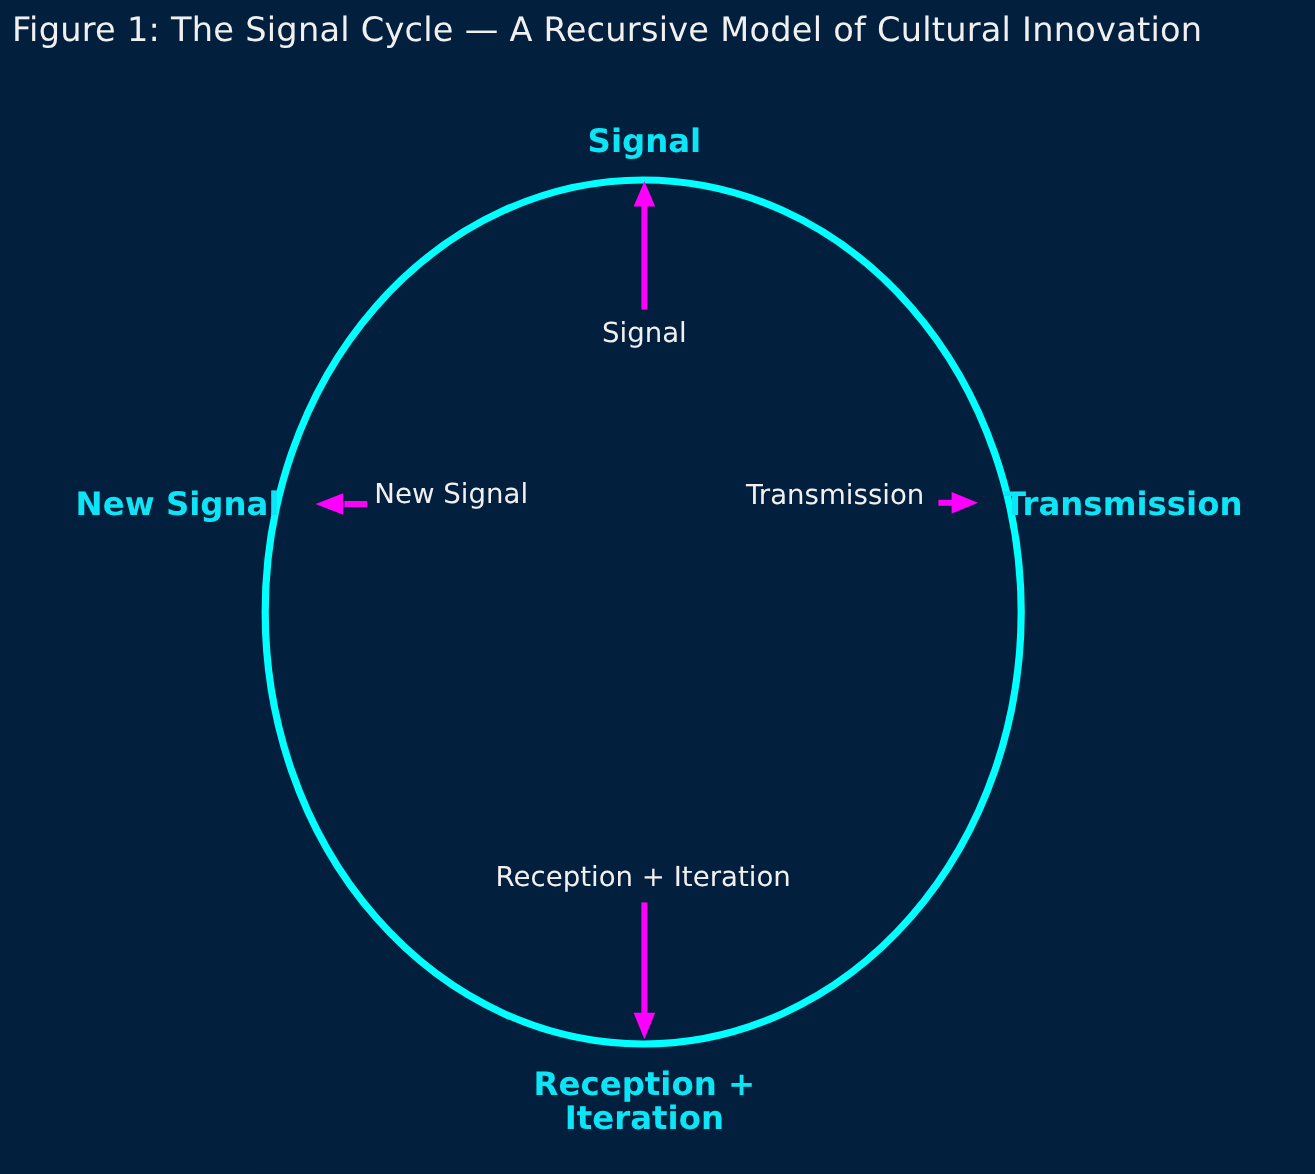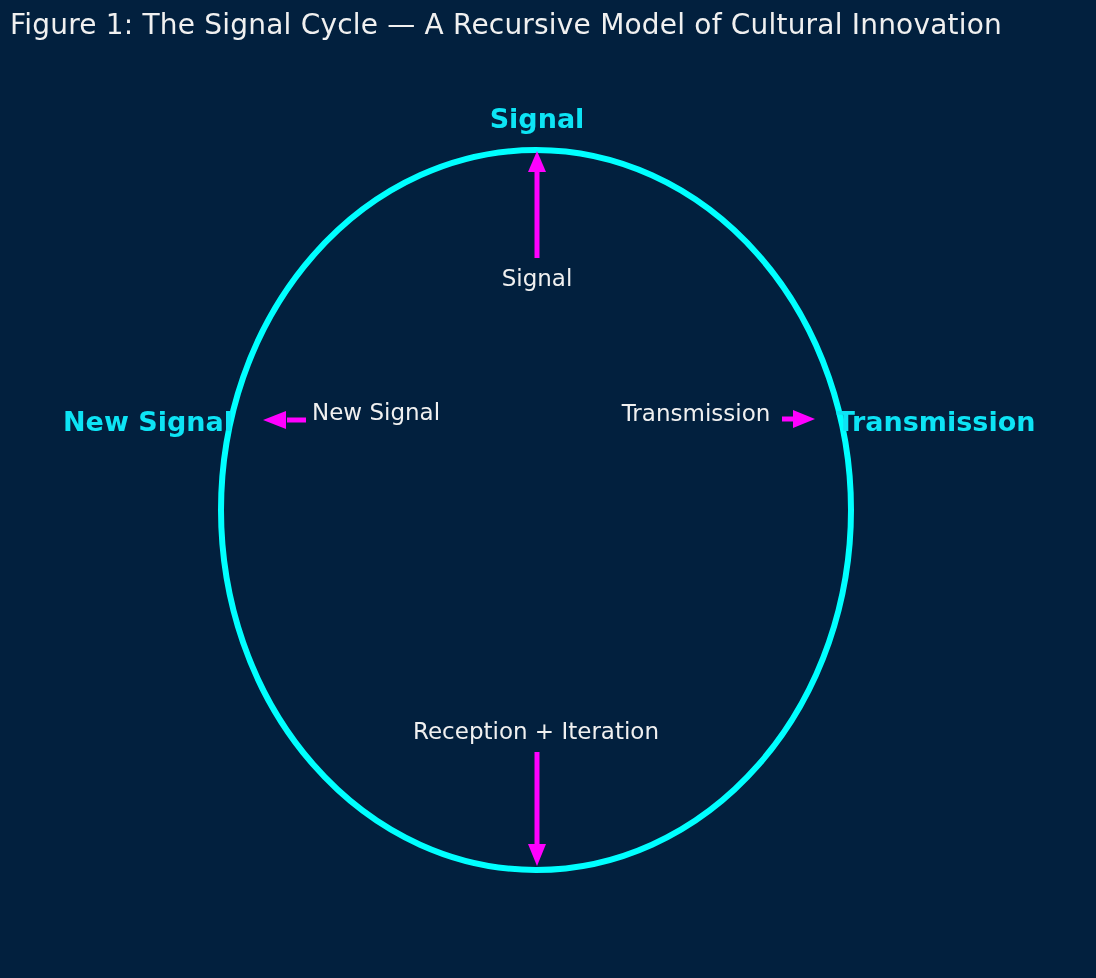--- a/index.html
+++ b/index.html
@@ -89,20 +89,22 @@
     <g>
       <line x1="306" y1="420" x2="287" y2="420" stroke="var(--arrow)" stroke-width="5"></line>
       <polygon points="263,420 286,411 286,429" fill="var(--arrow)"></polygon>
     </g>
   </svg>
 
   <div class="node-label" style="left:537px; top:118px;">Signal</div>
 
   <div class="node-label" style="left:936px; top:421px;">Transmission</div>
 
+  <div class="node-label multiline" style="left:537px; top:919px;">Reception +
+Iteration</div>
 
   <div class="node-label" style="left:148px; top:421px;">New Signal</div>
 
   <div class="inner-label" style="left:537px; top:278px;">Signal</div>
 
   <div class="inner-label" style="left:696px; top:413px;">Transmission</div>
 
   <div class="inner-label" style="left:536px; top:731px;">Reception + Iteration</div>
 
   <div class="inner-label" style="left:376px; top:412px;">New Signal</div>

